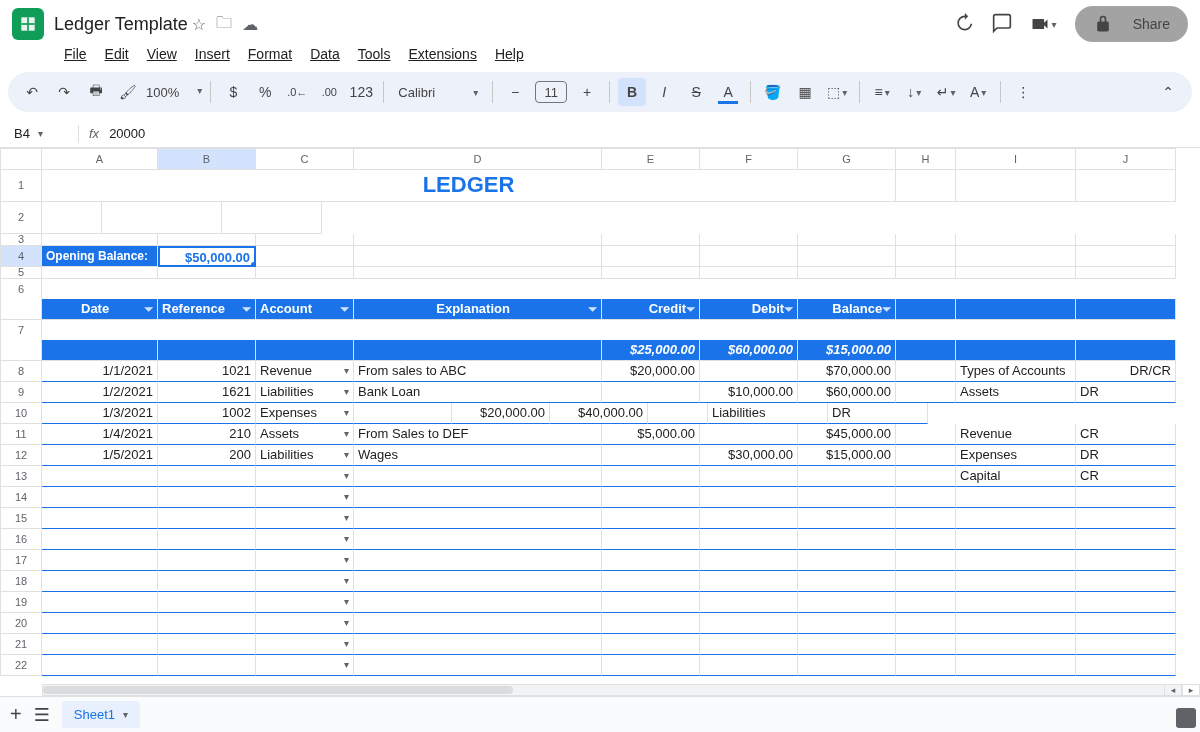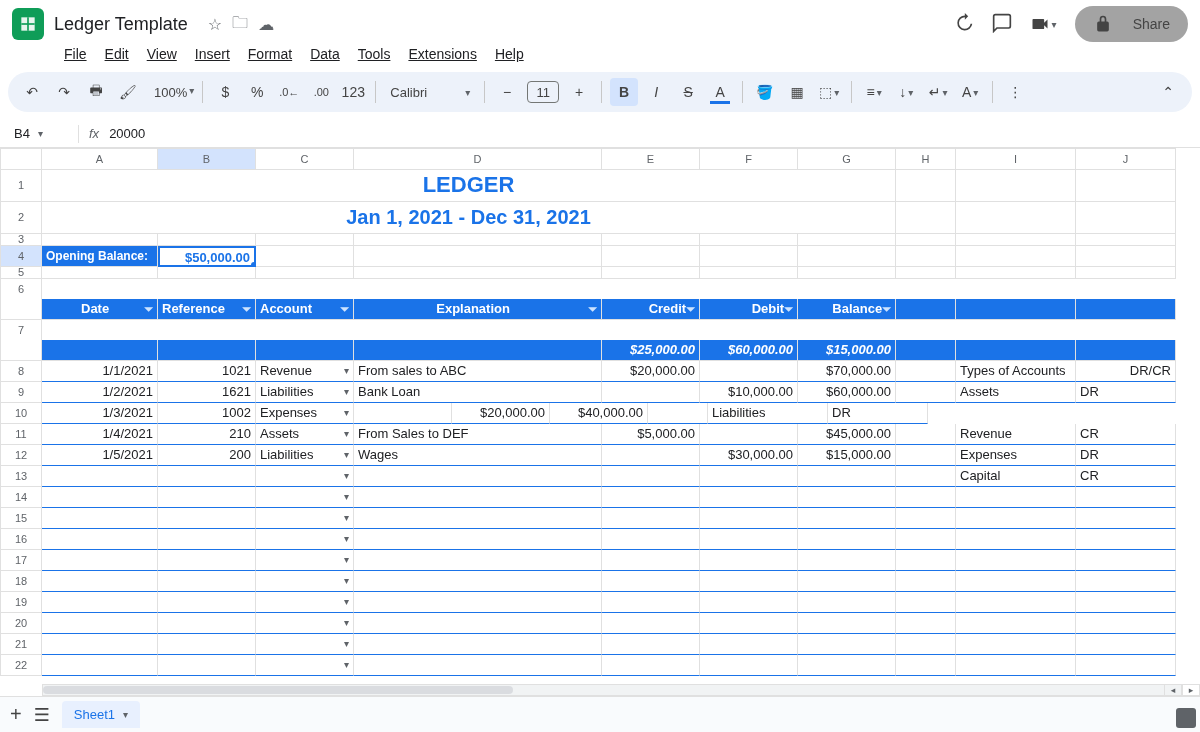--- a/index.html
+++ b/index.html
@@ -2,36 +2,36 @@
 <html><head>
 <meta charset="utf-8">
 <style>
 * { box-sizing: border-box; margin: 0; padding: 0; }
 body { font-family: Arial, sans-serif; font-size: 13px; color: #202124; background: #fff; overflow: hidden; width: 1200px; height: 732px; position: relative; }
 
 
 .title-bar { display: flex; align-items: center; padding: 8px 12px 0 12px; height: 40px; }
 .logo { width: 32px; height: 32px; background: #0f9d58; border-radius: 6px; display: flex; align-items: center; justify-content: center; margin-right: 10px; }
 .logo svg { width: 20px; height: 20px; }
-.doc-title { font-size: 18px; color: #202124; margin-right: 20px; }
+.doc-title { font-size: 18px; color: #202124; margin-right: 4px; }
 .title-icons { display: flex; gap: 10px; color: #5f6368; align-items: center; }
 .title-icons span { cursor: pointer; font-size: 16px; }
 .title-right { margin-left: auto; display: flex; align-items: center; gap: 18px; color: #444; }
 .share-btn { background: #a3a3a3; border-radius: 40px; padding: 8px 18px; display: flex; align-items: center; gap: 20px; font-weight: 500; font-size: 14px; cursor: pointer; }
 .share-btn svg, .title-right svg { width: 20px; height: 20px; }
 
 
 .menu-bar { display: flex; gap: 2px; padding: 2px 12px 6px 56px; font-size: 14px; color: #202124; }
 .menu-bar span { padding: 4px 8px; cursor: pointer; border-radius: 4px; text-decoration: underline; }
 
 
 .toolbar { margin: 0 8px; background: #edf2fa; border-radius: 24px; height: 40px; display: flex; align-items: center; padding: 0 10px; gap: 4px; color: #444; }
 .tb-btn { min-width: 28px; height: 28px; display: flex; align-items: center; justify-content: center; cursor: pointer; border-radius: 4px; font-size: 14px; }
 .tb-sep { width: 1px; height: 22px; background: #c7c7c7; margin: 0 4px; }
-.tb-zoom { display: flex; align-items: flex-start; gap: 0; margin-left: 8px; }
+.tb-zoom { display: flex; align-items: flex-start; gap: 16px; }
 .tb-font { display: flex; align-items: center; gap: 8px; padding: 0 6px; }
 .tb-size { display: flex; align-items: center; gap: 6px; }
 .tb-size-box { border: 1px solid #747775; border-radius: 4px; width: 32px; height: 22px; display: flex; align-items: center; justify-content: center; font-size: 13px; }
 .tb-bold { font-weight: bold; background: #d3e3fd; }
 .tb-text-color { position: relative; }
 .tb-text-color::after { content:''; position:absolute; bottom:2px; left:4px; right:4px; height:3px; background:#1a73e8; }
 .chev { font-size: 10px; color: #5f6368; margin-left: 2px; }
 
 
 .formula-bar { display: flex; align-items: center; border-bottom: 1px solid #e0e0e0; height: 28px; margin-top: 8px; padding: 0 8px; }
@@ -201,21 +201,20 @@
   <div class="row" style="height:32px">
     <div class="row-h" style="line-height:30px">1</div>
     <div class="cell ledger-title" style="width:854px;height:32px;line-height:30px">LEDGER</div>
     <div class="cell cH" style="height:32px"></div>
       <div class="cell cI" style="height:32px"></div>
       <div class="cell cJ" style="height:32px"></div>
   </div>
 
   <div class="row" style="height:32px">
     <div class="row-h" style="line-height:30px">2</div>
-    <div class="cell ledger-sub" style="width:854px;height:32px;line-height:30px">Jan 1, 2021 - Dec 31, 2021</div>
     <div class="cell cH" style="height:32px"></div>
       <div class="cell cI" style="height:32px"></div>
       <div class="cell cJ" style="height:32px"></div>
   </div>
 
   <div class="row" style="height:12px">
     <div class="row-h" style="line-height:10px">3</div>
     <div class="cell cA" style="height:12px"></div>
       <div class="cell cB" style="height:12px"></div>
       <div class="cell cC" style="height:12px"></div>

